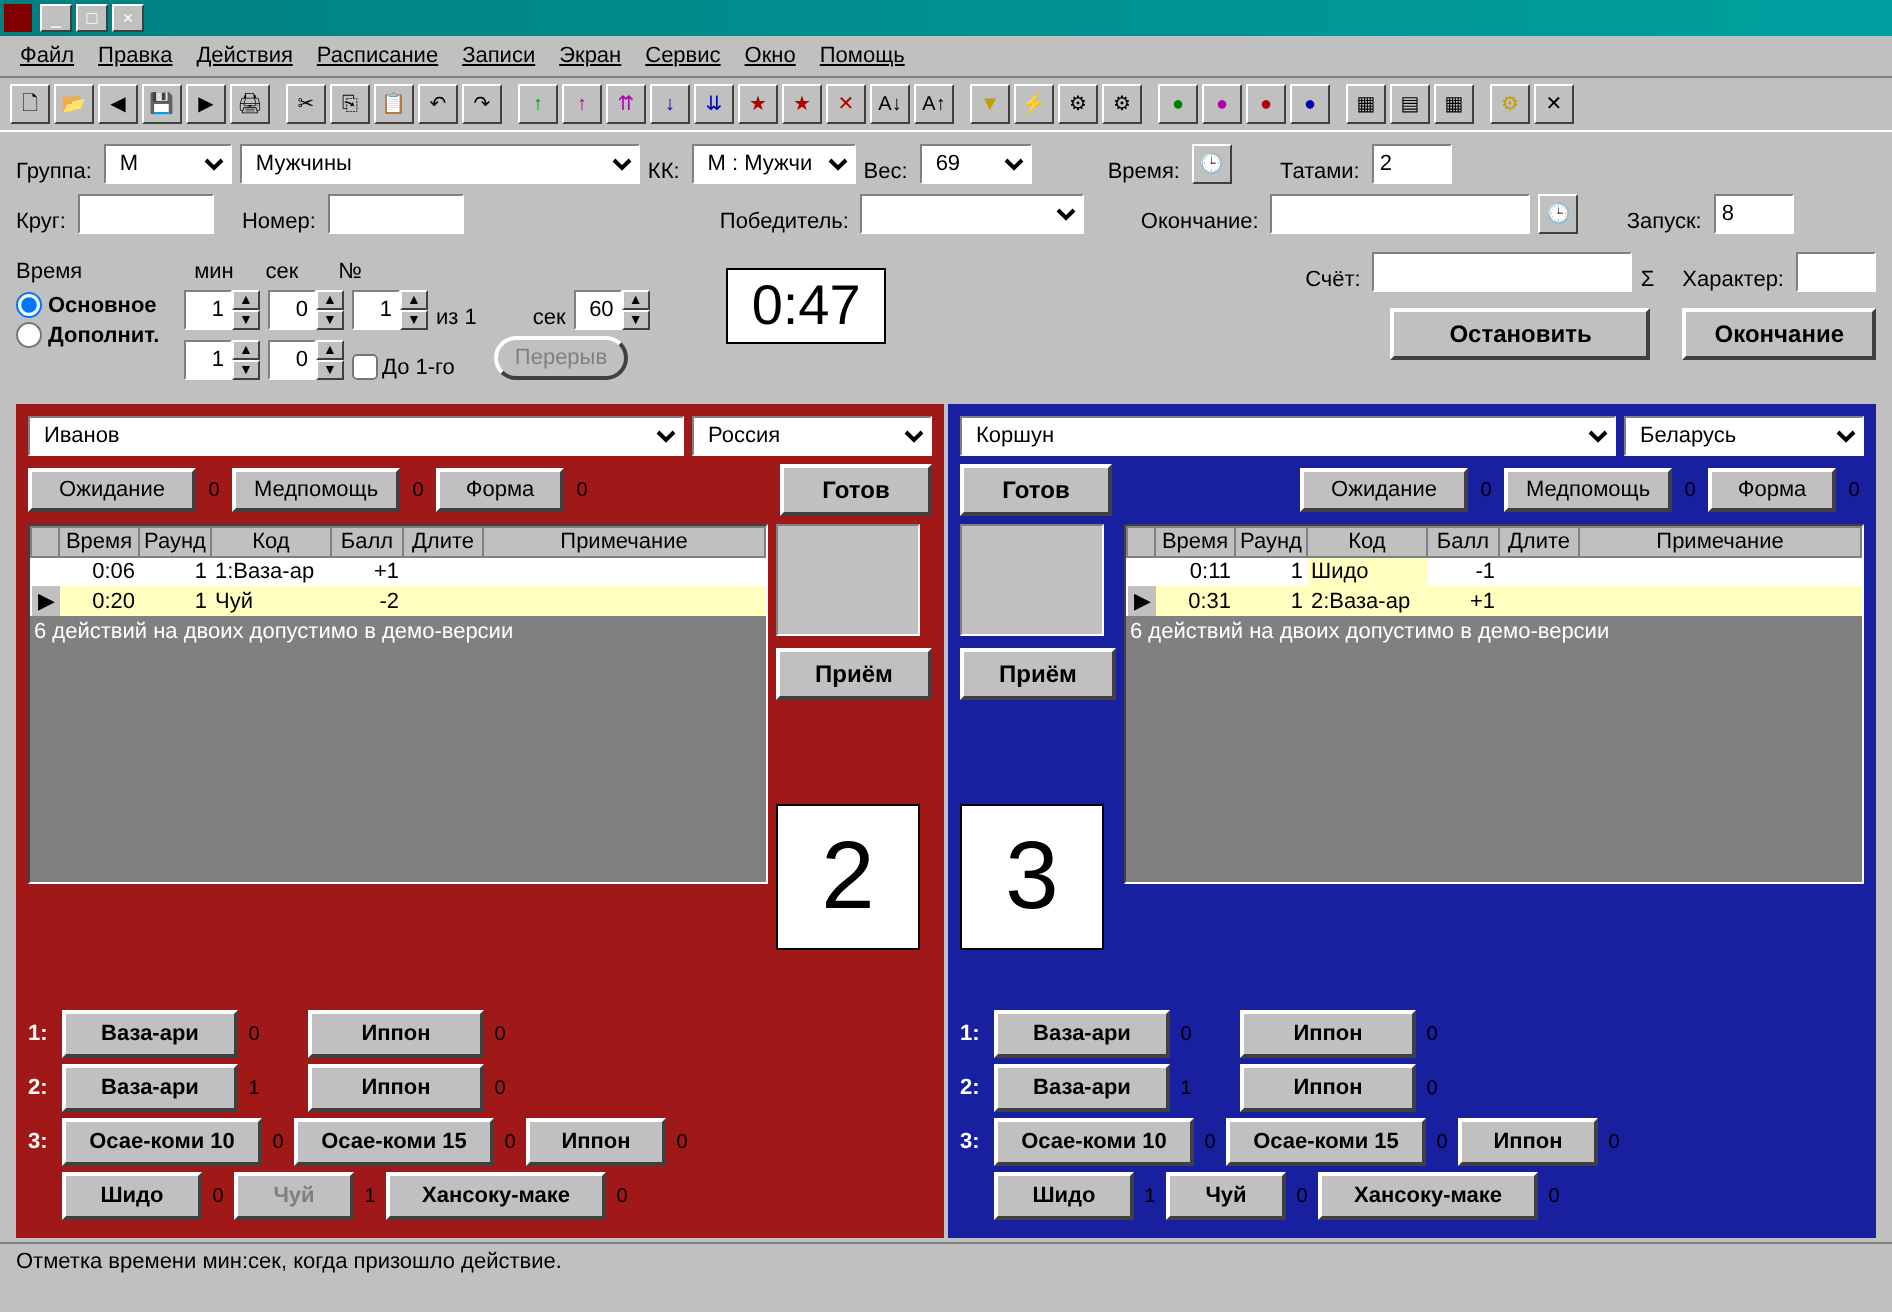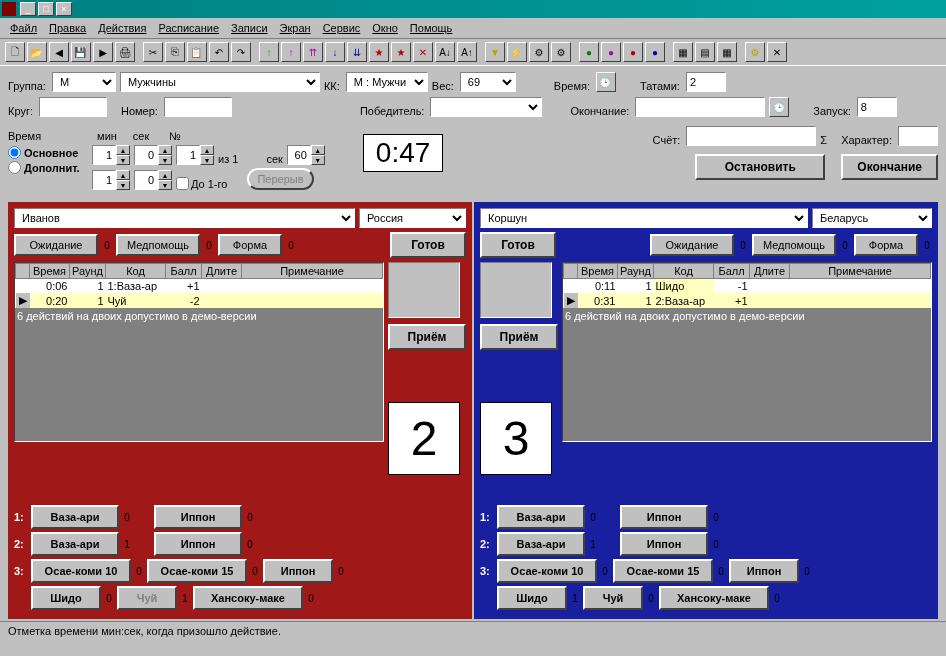--- a/index.html
+++ b/index.html
@@ -246,21 +246,21 @@
       </div>
     </div>
   </div>
 </div>
 
 <div class="panels">
 
   <div class="panel red">
     <div class="prow">
       <select style="flex:1"><option>Иванов</option></select>
-      <select style="width:107px"><option>Россия</option></select>
+      <select style="width:120px"><option>Россия</option></select>
     </div>
     <div class="prow">
       <div class="btn" style="width:84px">Ожидание</div>
       <span class="cnt">0</span>
       <div class="btn" style="width:84px">Медпомощь</div>
       <span class="cnt">0</span>
       <div class="btn" style="width:64px">Форма</div>
       <span class="cnt">0</span>
       <div style="flex:1"></div>
       <div class="btn big" style="width:76px">Готов</div>

